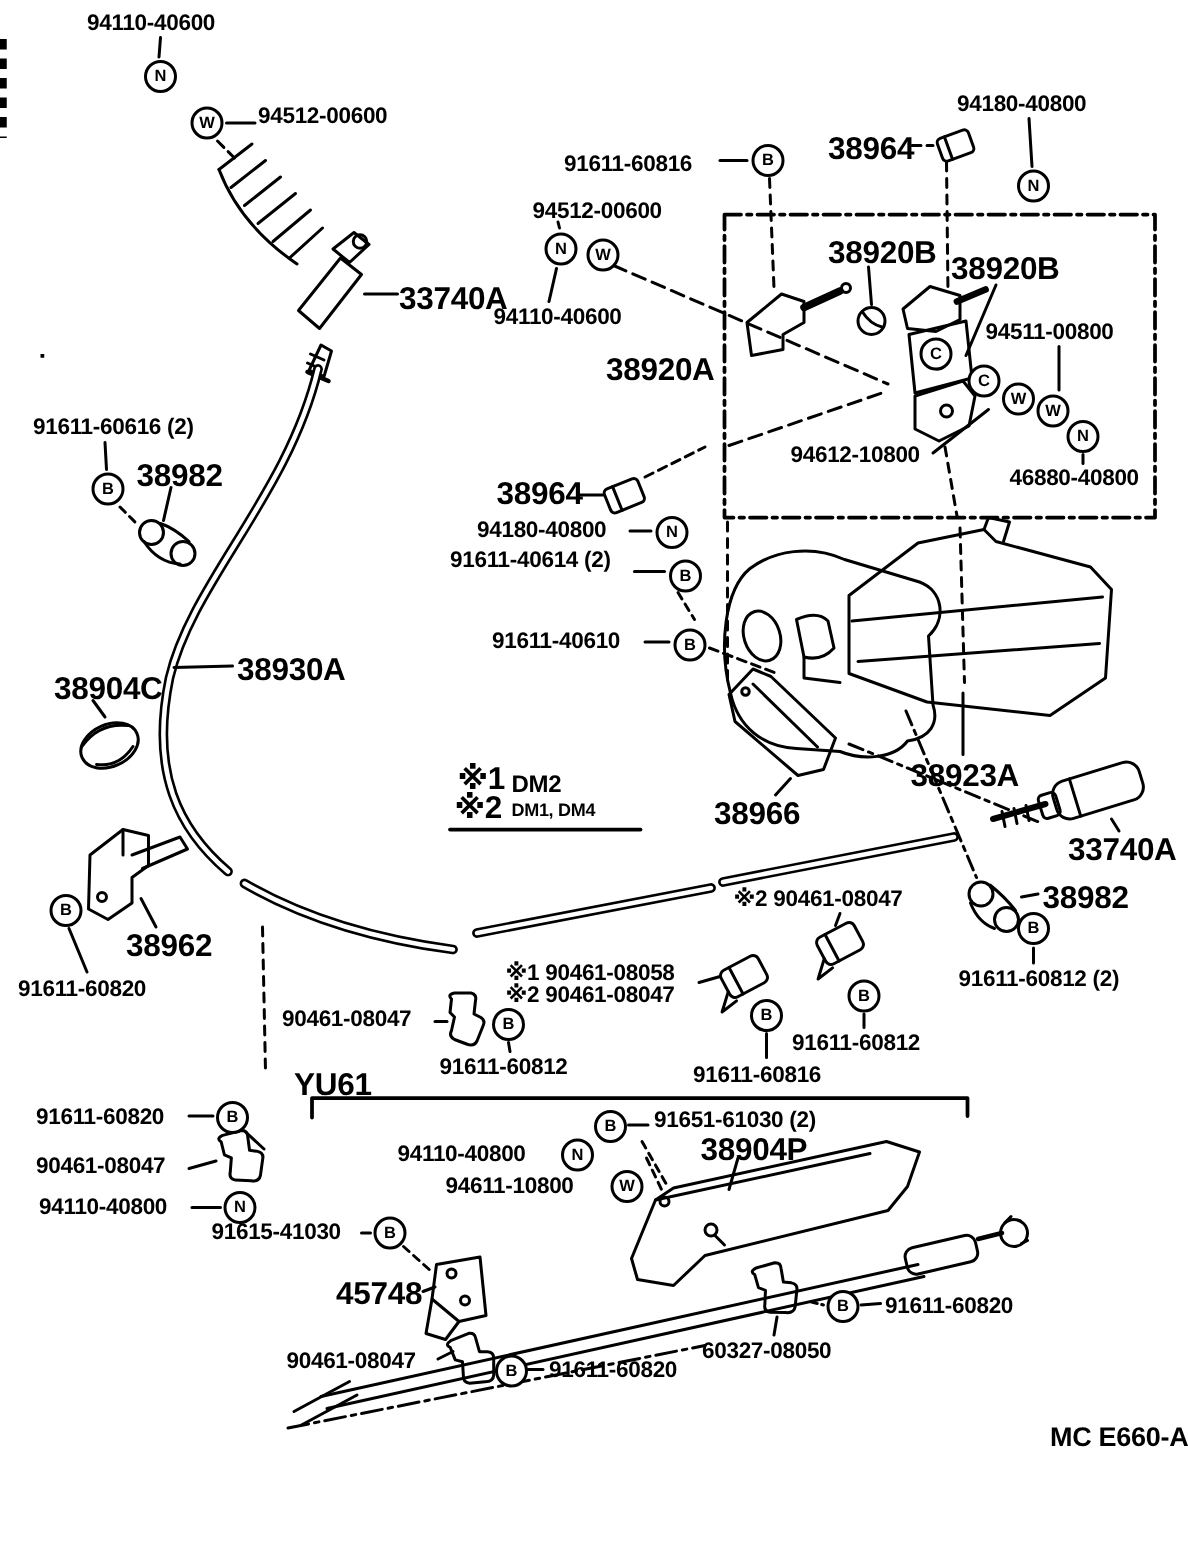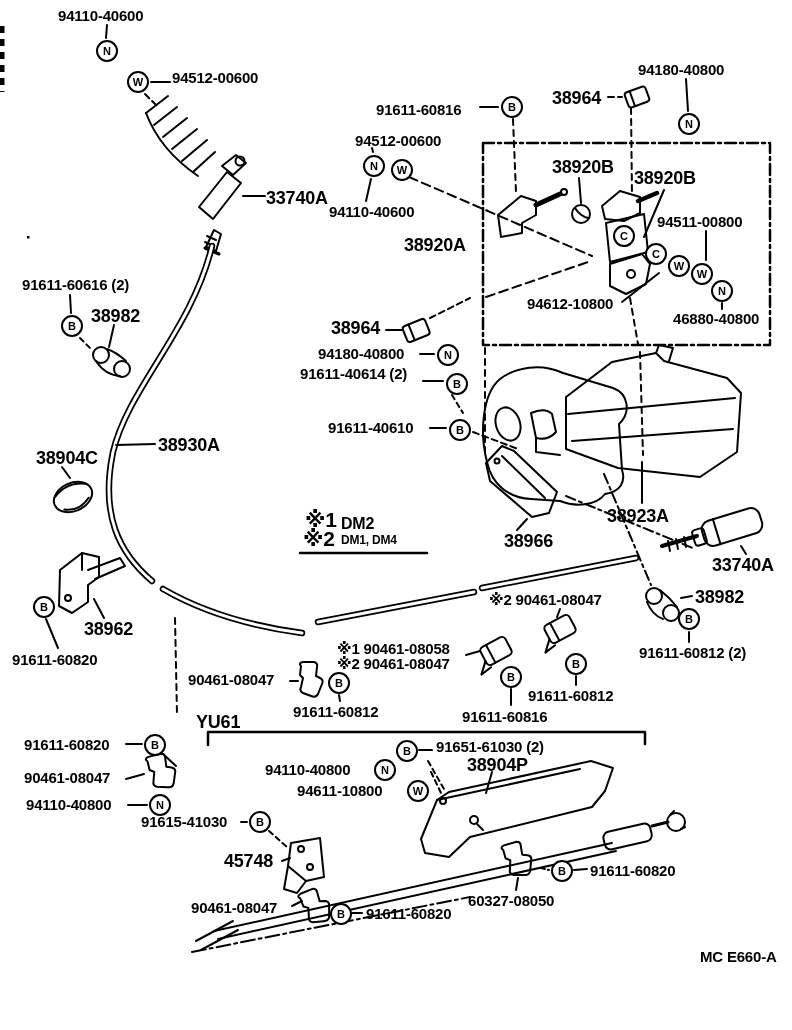--- a/index.html
+++ b/index.html
@@ -1,26 +1,26 @@
 <!DOCTYPE html>
 <html><head>
 <meta charset="utf-8">
 <style>
   html,body{margin:0;padding:0;background:#fff;}
   .canvas{position:relative;width:792px;height:1030px;background:#fff;overflow:hidden;
           font-family:"Liberation Sans","DejaVu Sans",sans-serif;color:#000;}
   .art{position:absolute;left:0;top:0;}
   .lbl{position:absolute;font-weight:700;font-size:15px;line-height:1;white-space:nowrap;
        letter-spacing:-0.2px;color:#000;}
-  .lg{font-size:18px;}
+  .lg{font-size:21px;}
   .fc{position:absolute;box-sizing:border-box;width:22px;height:22px;border:2px solid #000;
       border-radius:50%;background:#fff;display:flex;align-items:center;justify-content:center;
       font-weight:700;font-size:11px;line-height:1;}
   .mark{font-size:21px;}
-  .footer{font-size:15px;}
+  .footer{font-size:18px;}
 </style>
 </head>
 <body>
 
 <div class="canvas">
 
 <svg class="art" width="792" height="1030" viewBox="0 0 792 1030">
 <g stroke="#000" fill="none" stroke-width="2" stroke-linecap="round" stroke-linejoin="round">
 
   <line x1="2" y1="26" x2="2" y2="92" stroke-width="5" stroke-dasharray="7 6" stroke-linecap="butt"></line>
@@ -259,21 +259,21 @@
 <div class="lbl lg" style="left:331px;top:319px">38964</div>
 <div class="lbl" style="left:318px;top:346px">94180-40800</div>
 <div class="lbl" style="left:300px;top:366px">91611-40614 (2)</div>
 <div class="lbl" style="left:328px;top:420px">91611-40610</div>
 <div class="lbl" style="left:22px;top:277px">91611-60616 (2)</div>
 <div class="lbl lg" style="left:91px;top:307px">38982</div>
 <div class="lbl lg" style="left:158px;top:436px">38930A</div>
 <div class="lbl lg" style="left:36px;top:449px">38904C</div>
 <div class="lbl lg" style="left:84px;top:620px">38962</div>
 <div class="lbl" style="left:12px;top:652px">91611-60820</div>
-<div class="lbl lg" style="left:504px;top:532px">38966</div>
+<div class="lbl lg" style="left:476px;top:532px">38966</div>
 <div class="lbl lg" style="left:607px;top:507px">38923A</div>
 <div class="lbl lg" style="left:712px;top:556px">33740A</div>
 <div class="lbl lg" style="left:695px;top:588px">38982</div>
 <div class="lbl" style="left:639px;top:645px">91611-60812 (2)</div>
 <div class="lbl" style="left:489px;top:592px">※2 90461-08047</div>
 <div class="lbl" style="left:337px;top:641px">※1 90461-08058</div>
 <div class="lbl" style="left:337px;top:656px">※2 90461-08047</div>
 <div class="lbl" style="left:462px;top:709px">91611-60816</div>
 <div class="lbl" style="left:528px;top:688px">91611-60812</div>
 <div class="lbl" style="left:188px;top:672px">90461-08047</div>

